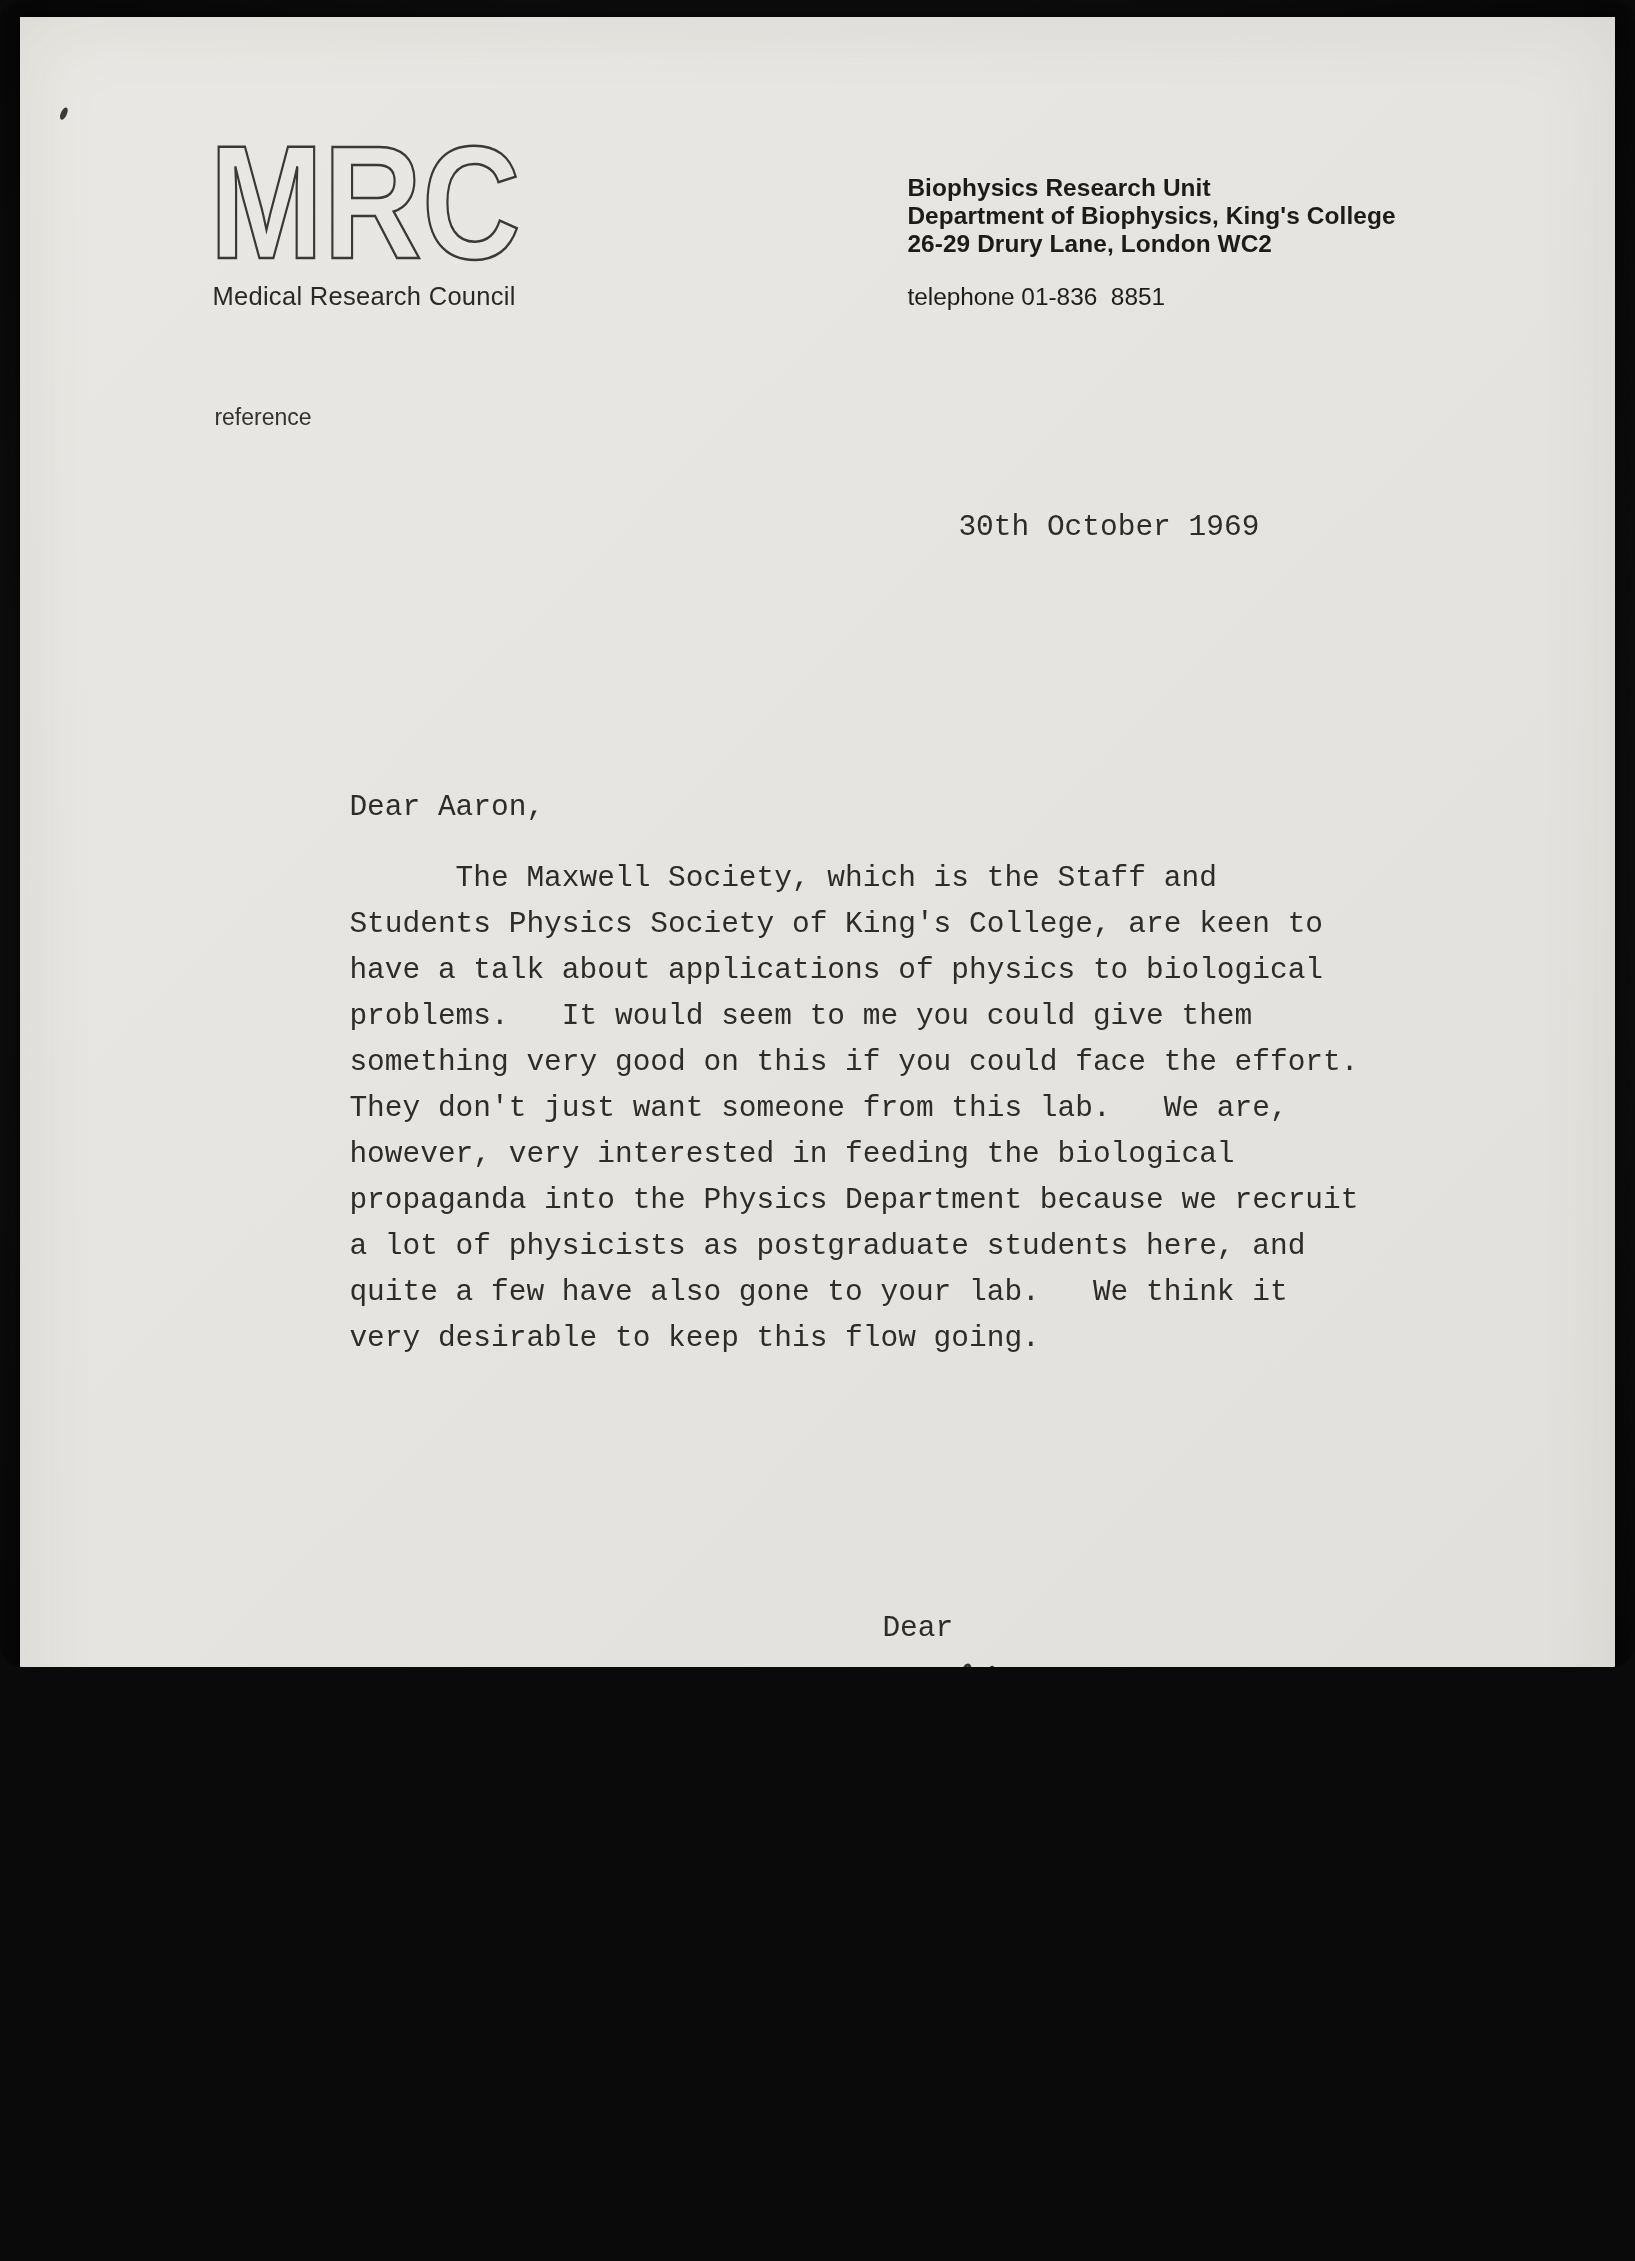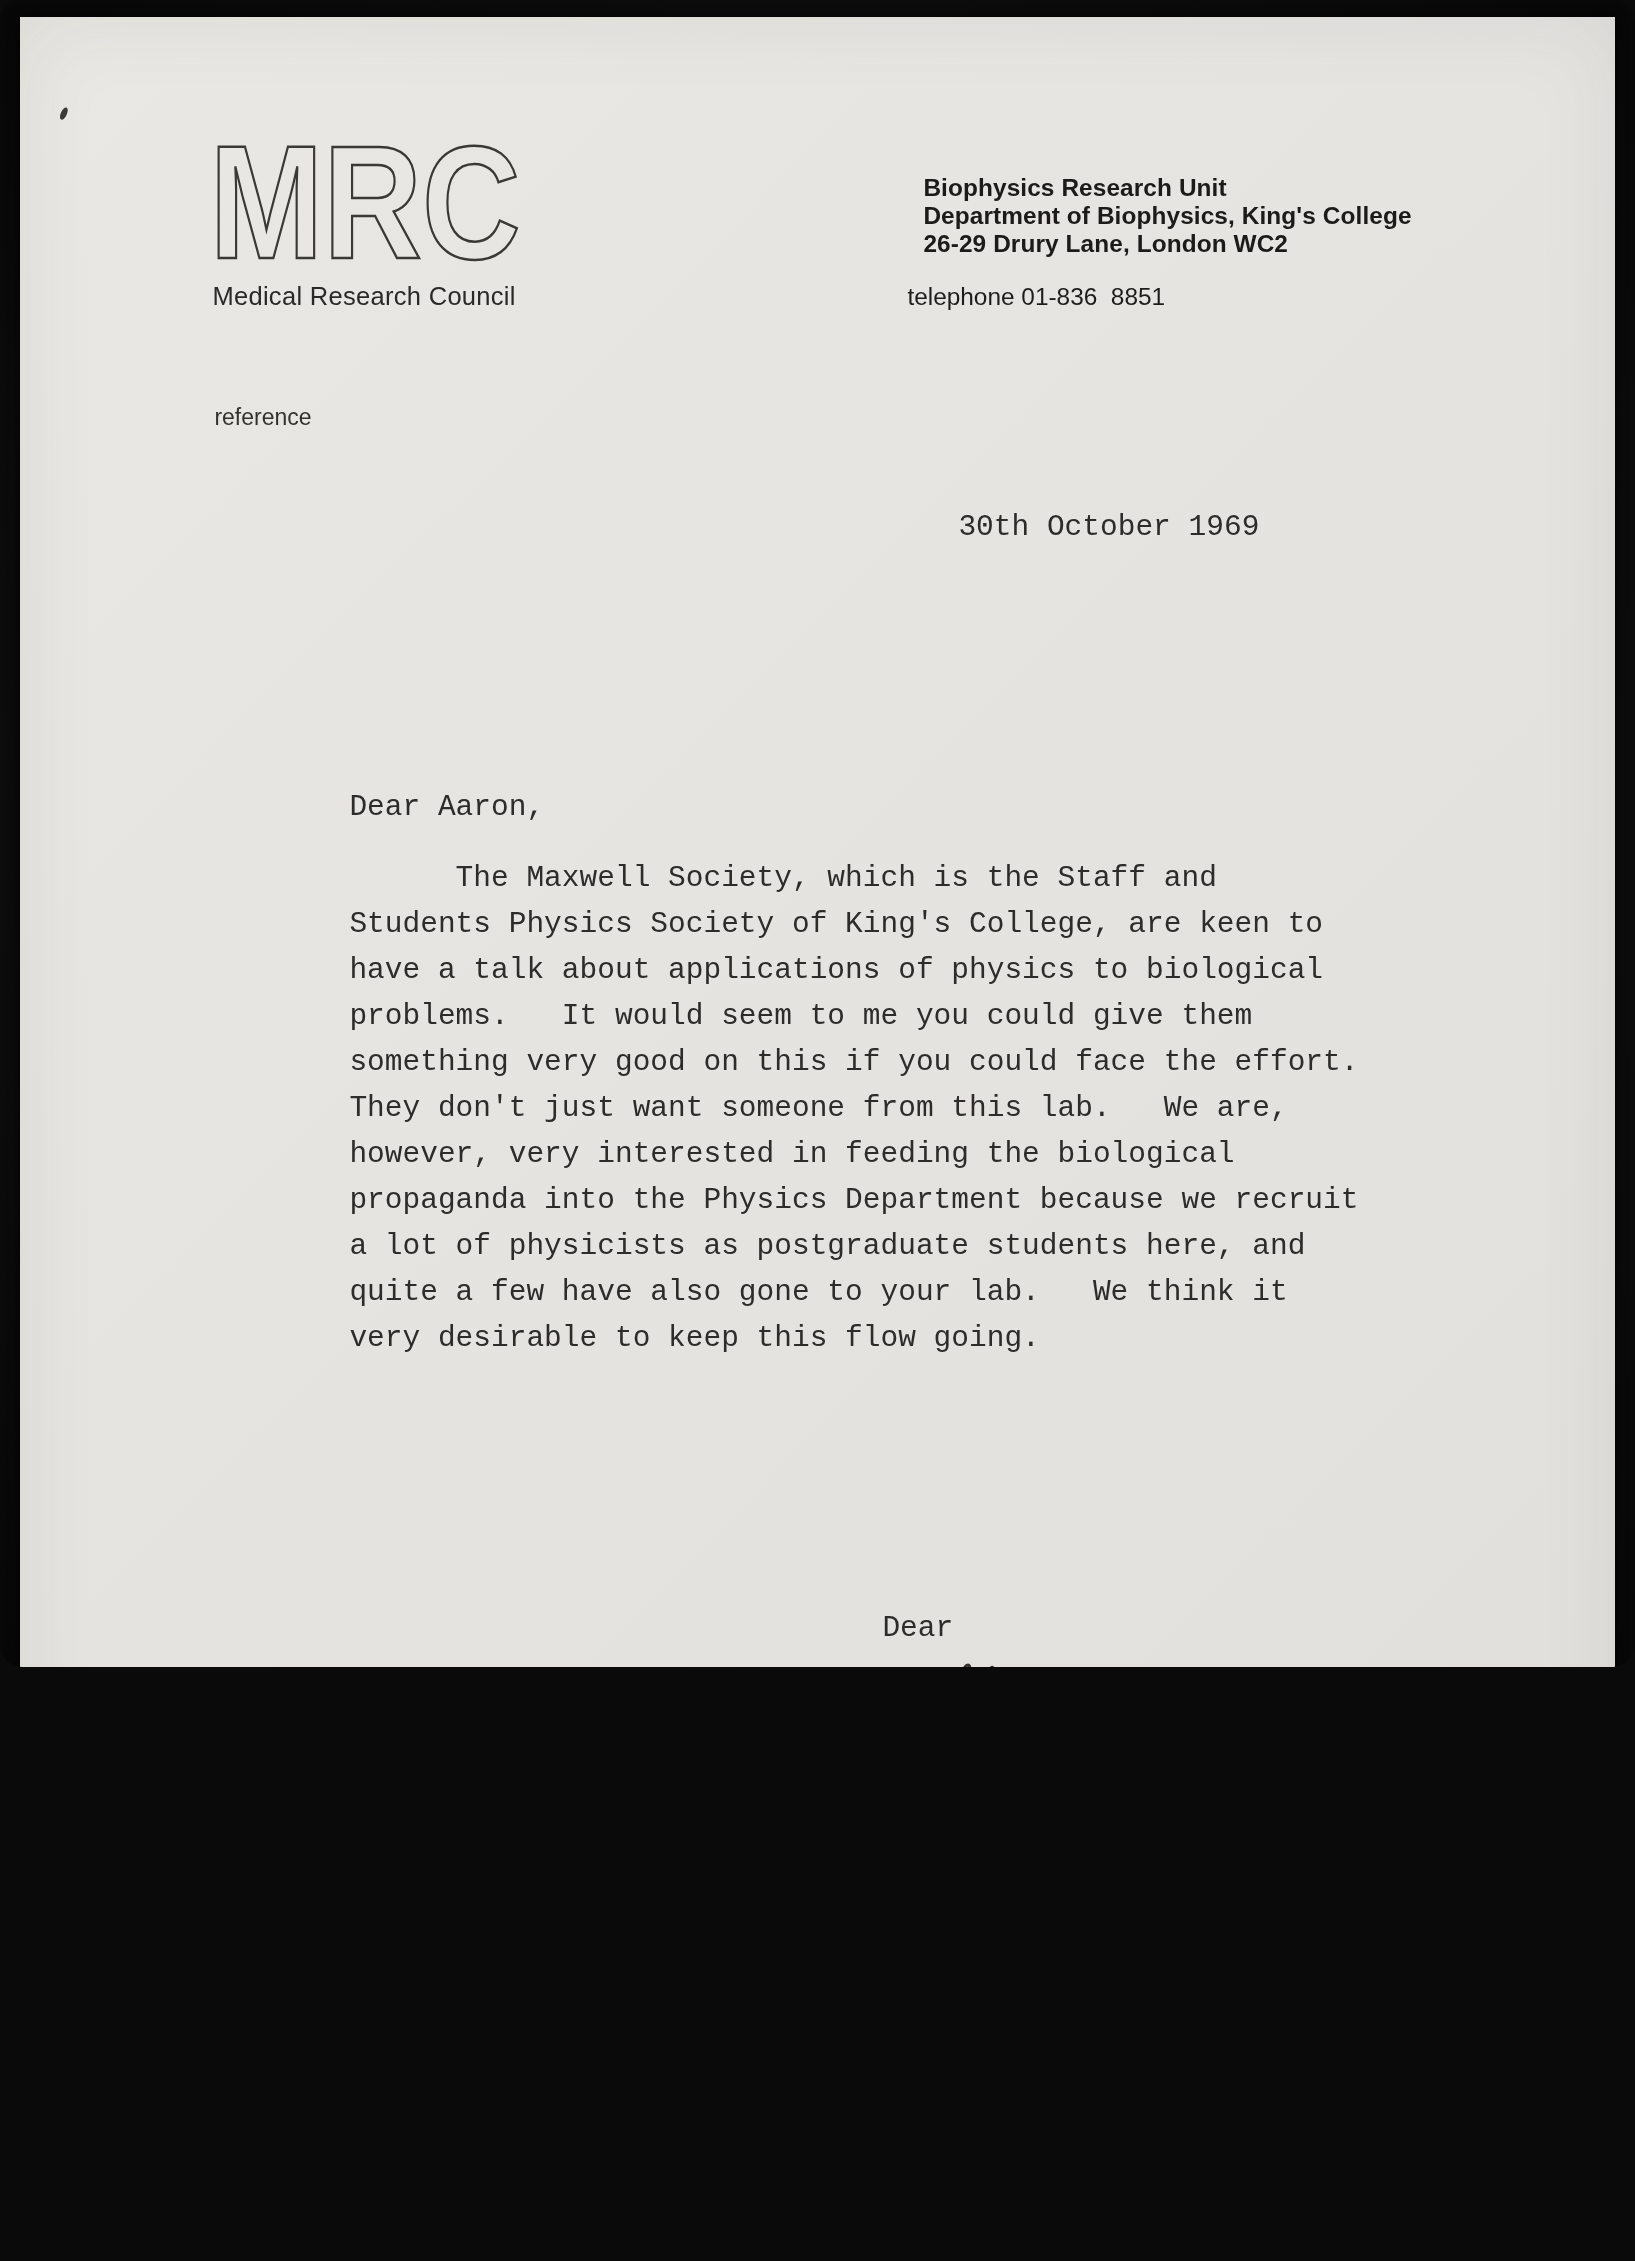--- a/index.html
+++ b/index.html
@@ -28,21 +28,21 @@
     white-space:pre-line;
   }
   .logo-svg text{
     font-family:"Liberation Sans",sans-serif;
     font-weight:bold;
   }
   .org-name{
     font-size:25.5px;color:#2a2928;letter-spacing:0.3px;
   }
   .unit-block{
-    font-size:24.4px;line-height:28px;letter-spacing:0.1px;margin-left:16px;
+    font-size:24.4px;line-height:28px;letter-spacing:0.1px;
   }
   .telephone{
     font-size:24.4px;color:#1e1d1c;white-space:pre-wrap;
   }
   .reference{
     font-size:23px;color:#33322f;
   }
   .date-line{font-size:29.5px;}
   .recipient{font-size:29.5px;line-height:35px;}
   .salutation{font-size:29.5px;}

